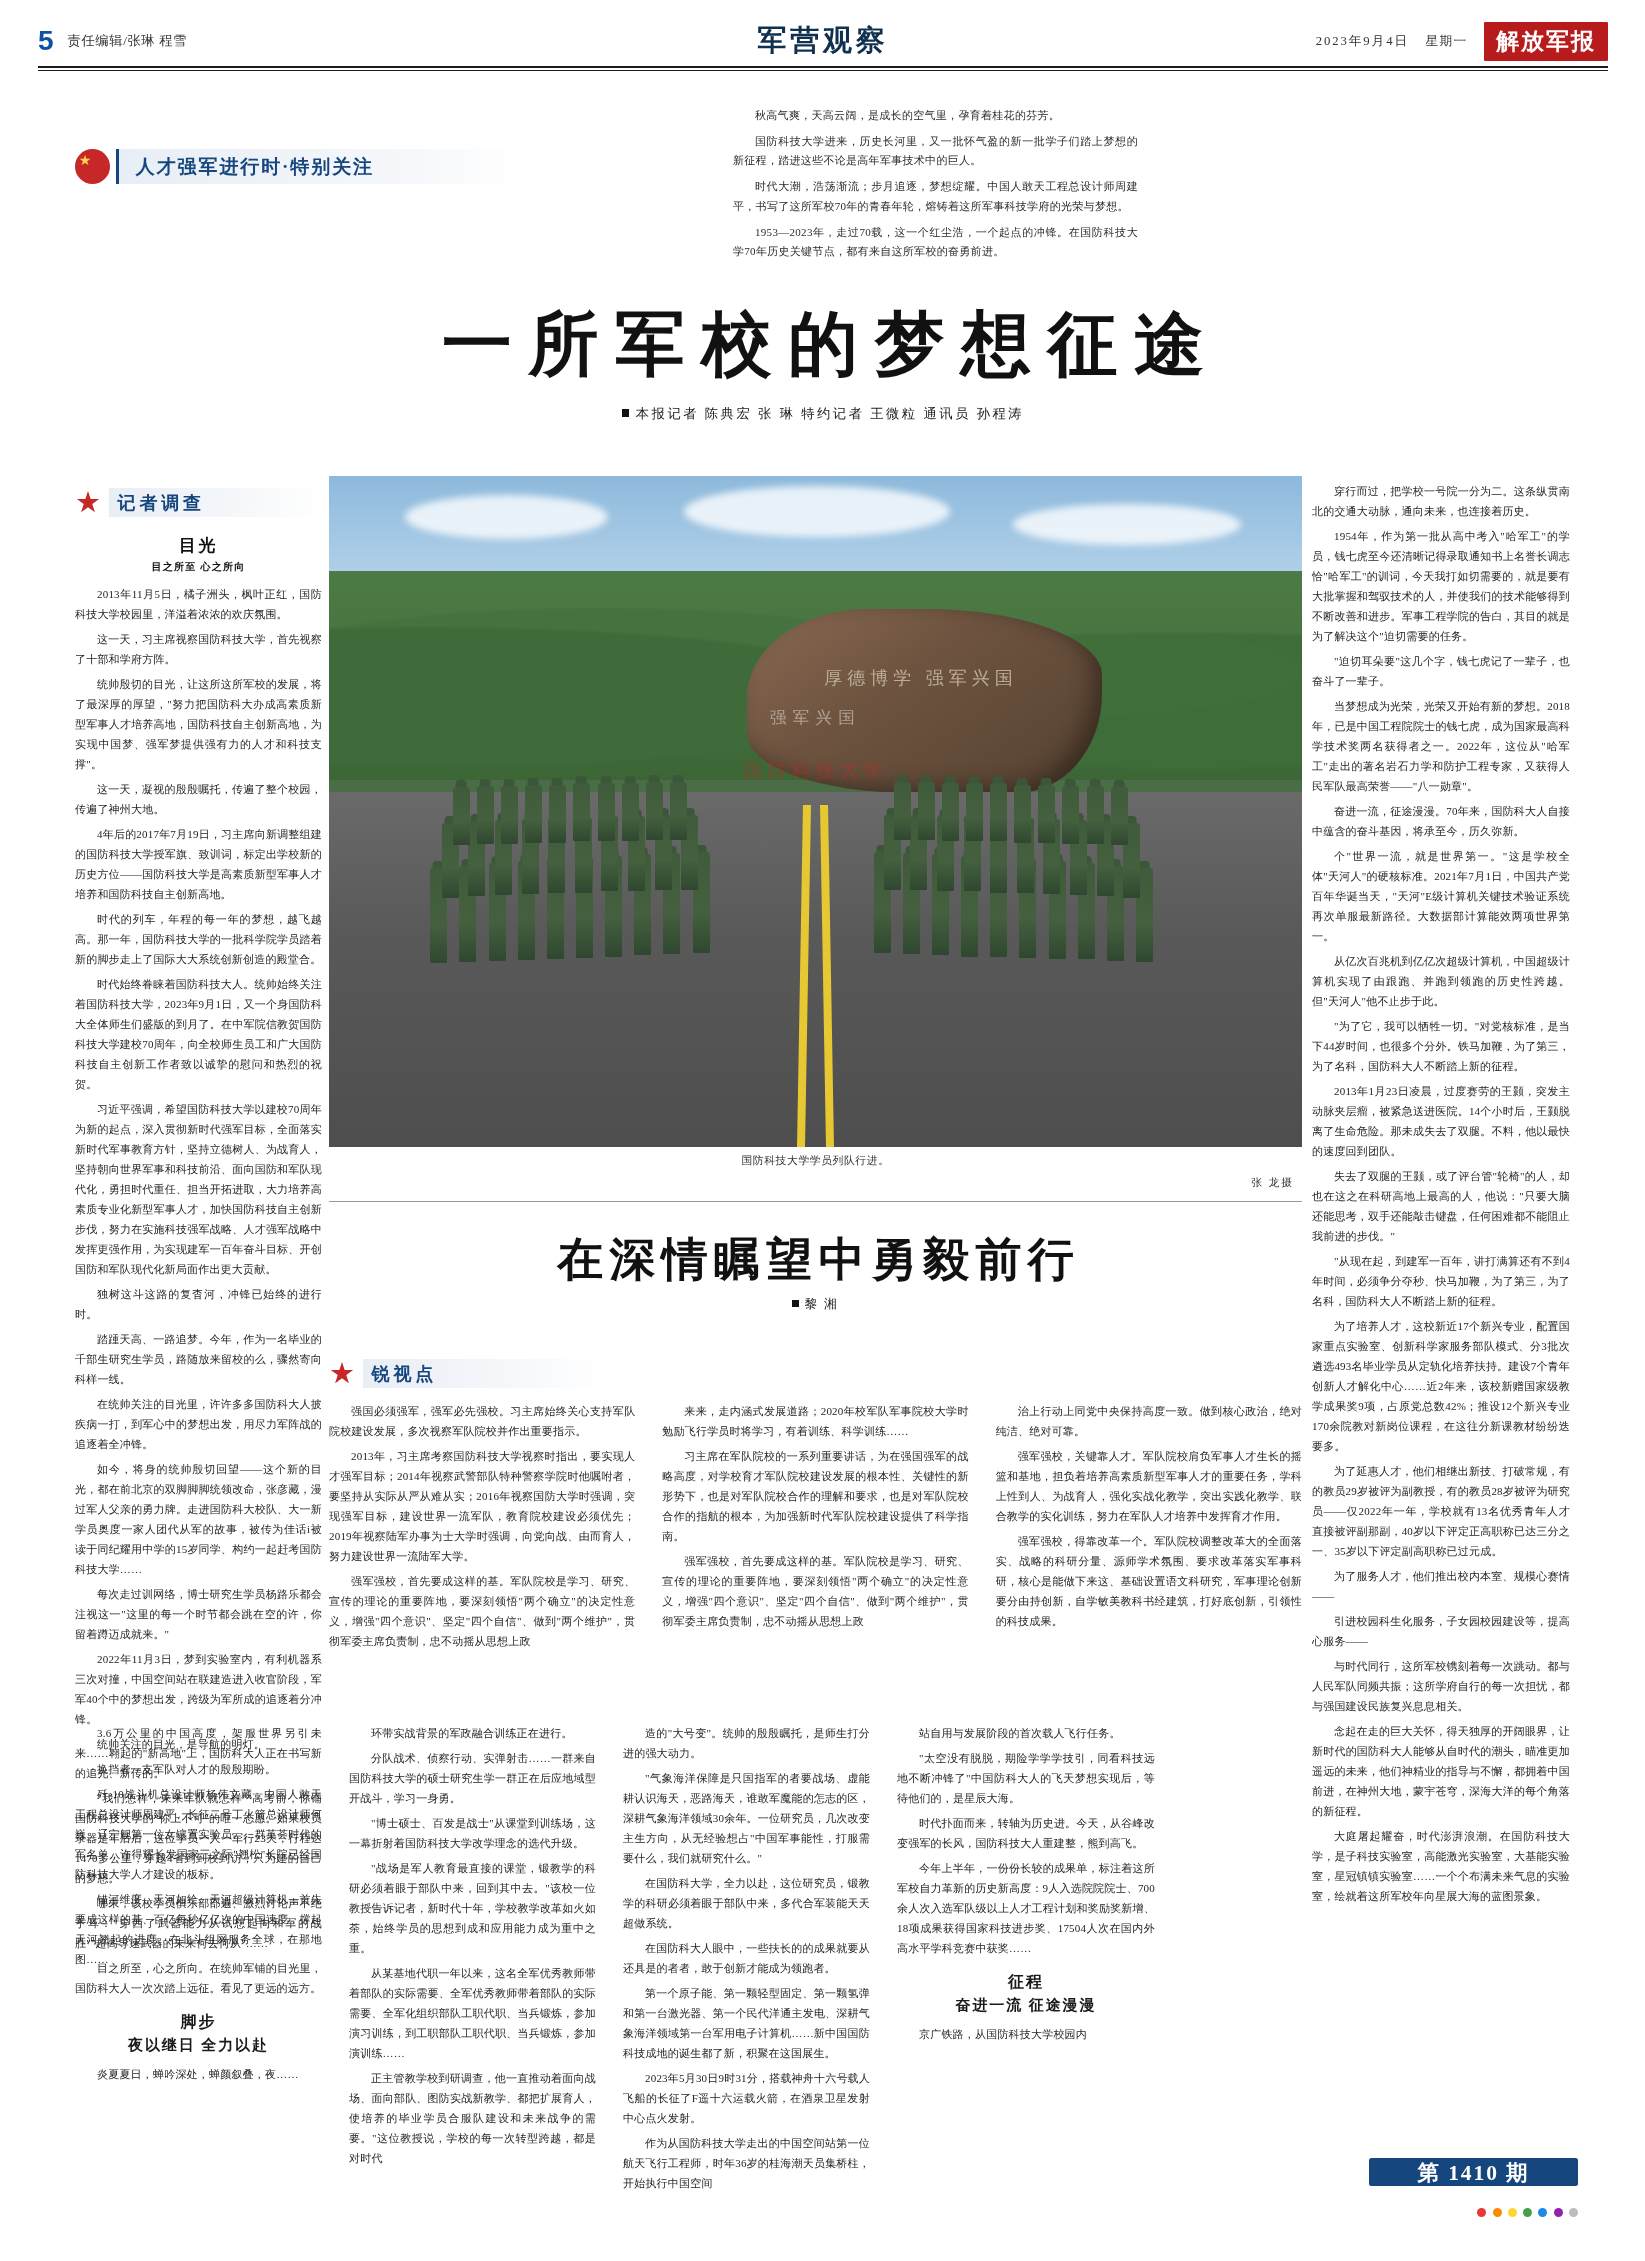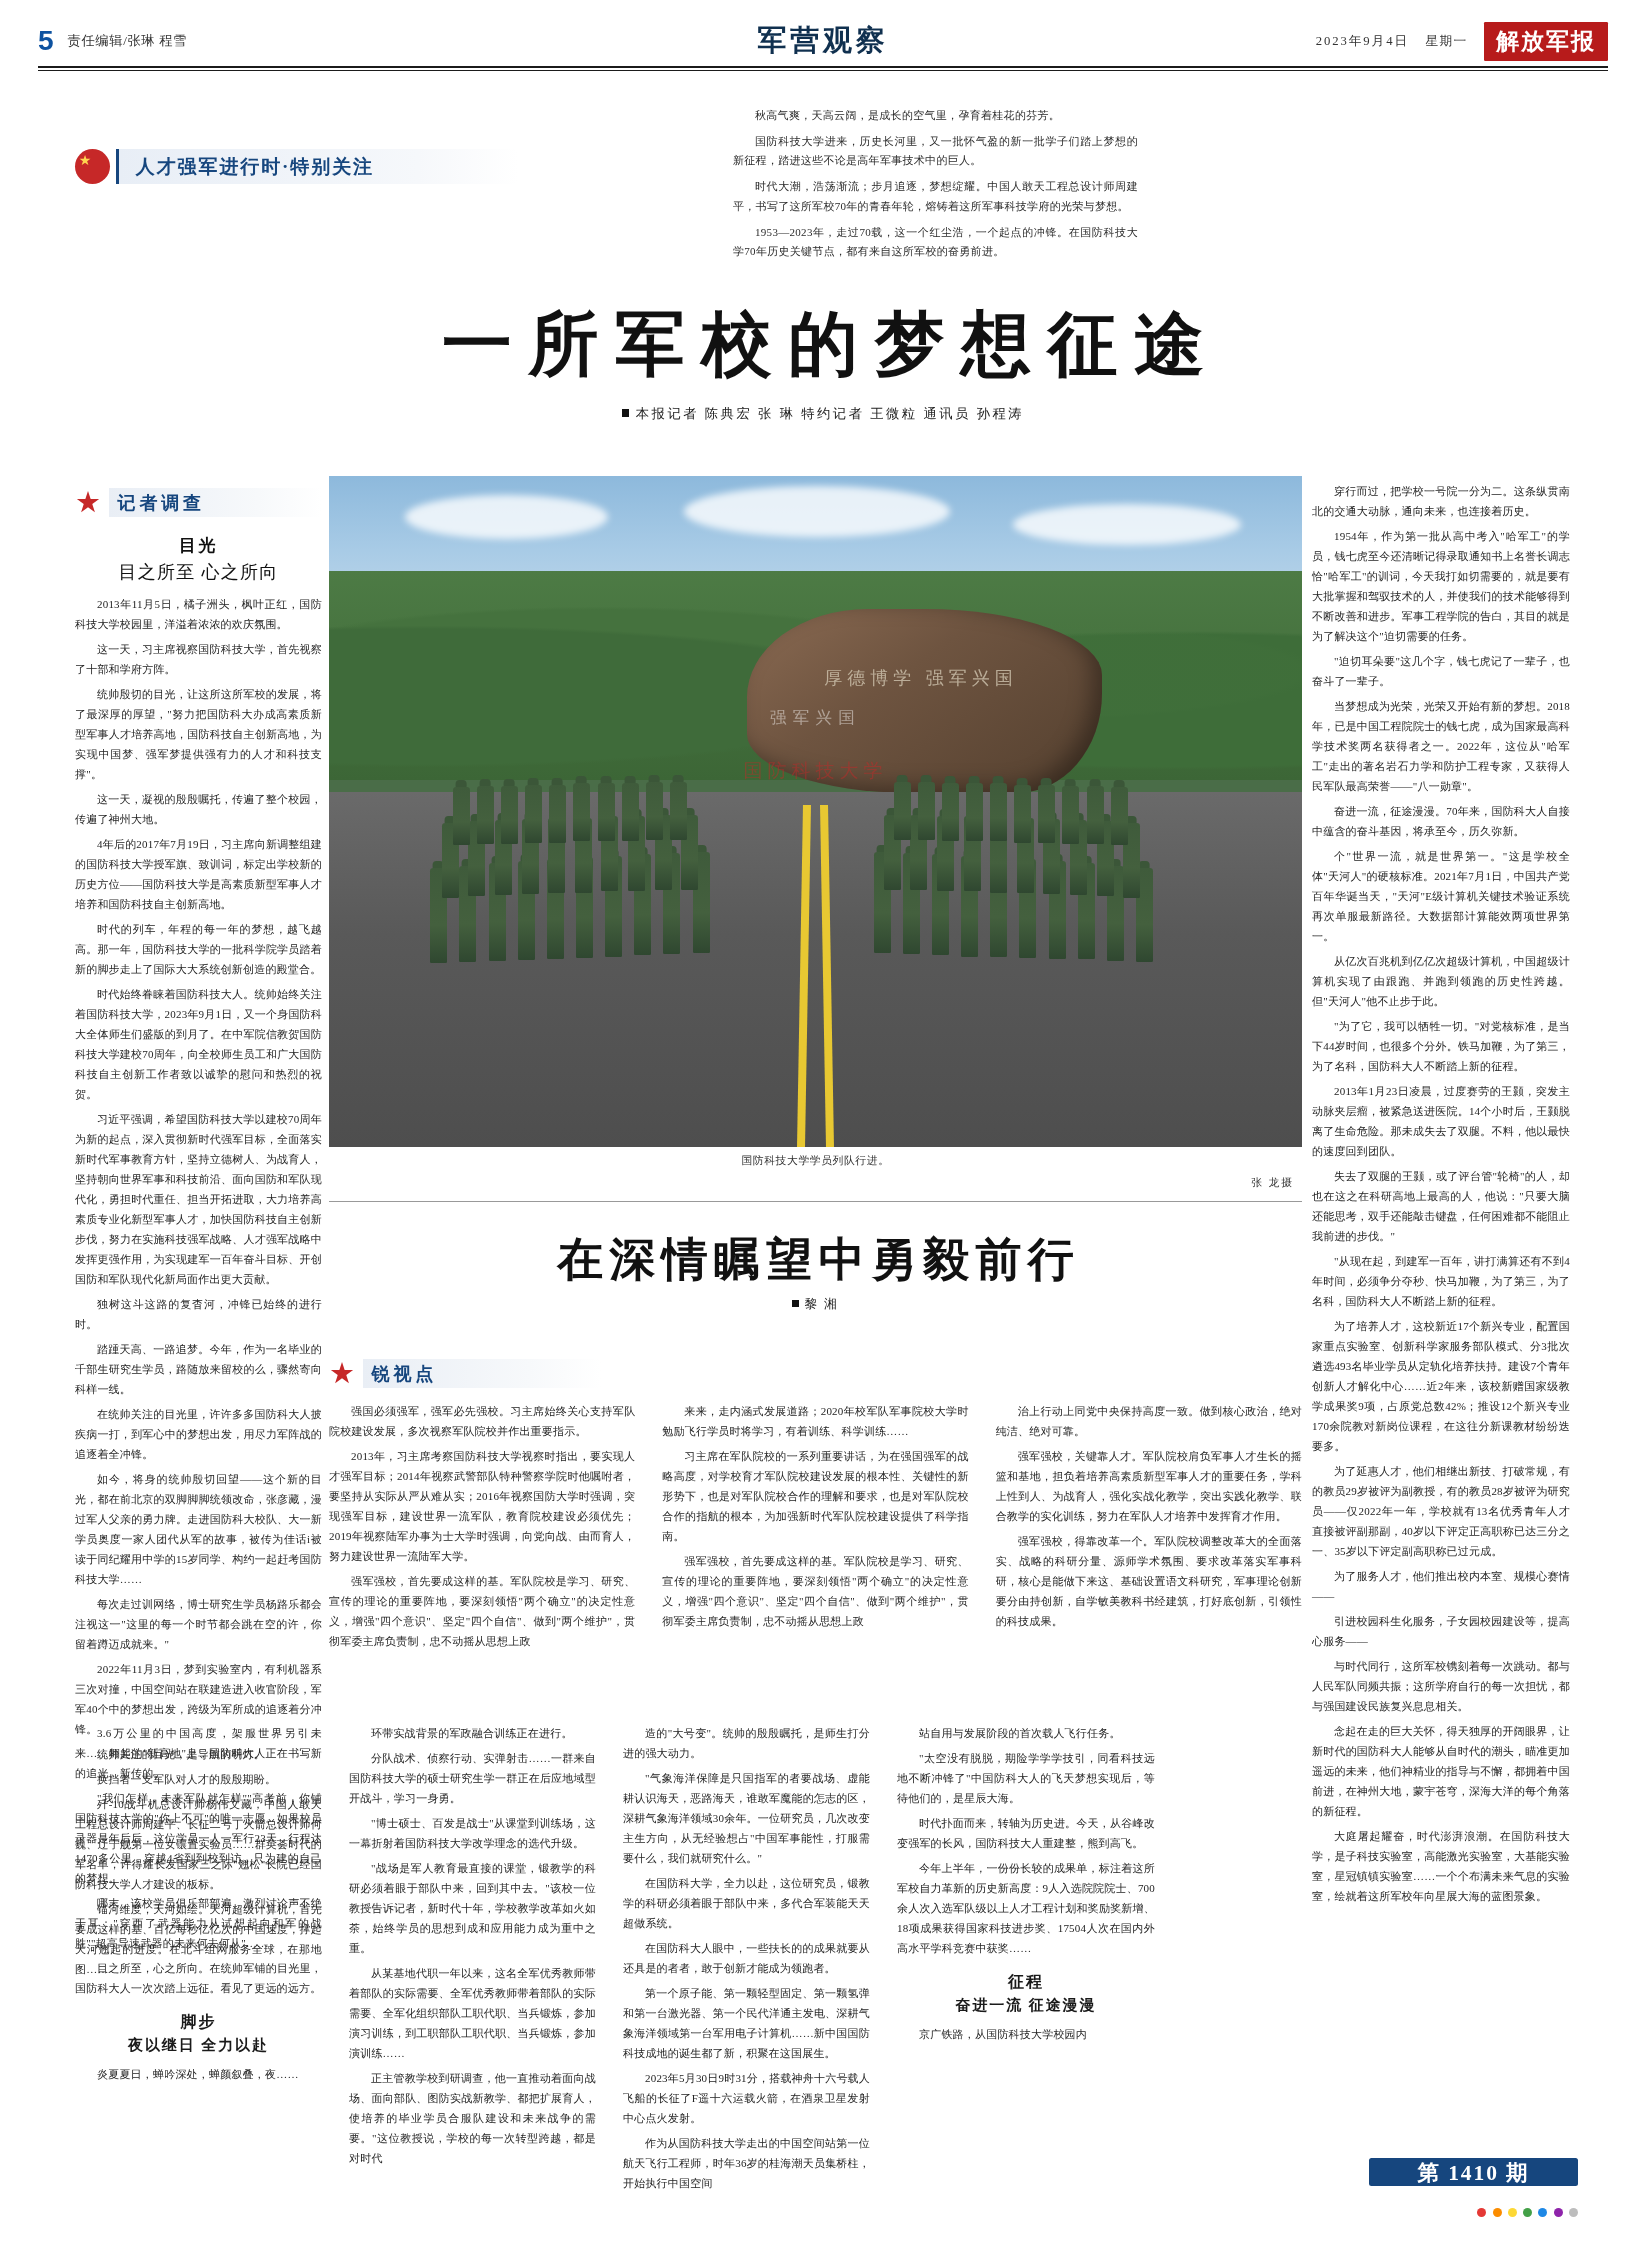--- a/index.html
+++ b/index.html
@@ -236,22 +236,22 @@
   .subhead-c {
     text-align: center;
     font-size: 17px;
     font-weight: bold;
     letter-spacing: 2.5px;
     margin: 16.5px 0 3.8px 0;
     color: #111;
   }
   .subhead-c2 {
     text-align: center;
-    font-size: 18px;
-    font-weight: normal;
+    font-size: 10px;
+    font-weight: bold;
     letter-spacing: 1.3px;
     margin: 0 0 10px 0;
     color: #111;
   }
   .bodytext {
     font-size: 11px;
     line-height: 20px;
     text-align: justify;
     color: #242424;
     letter-spacing: 0.2px;

